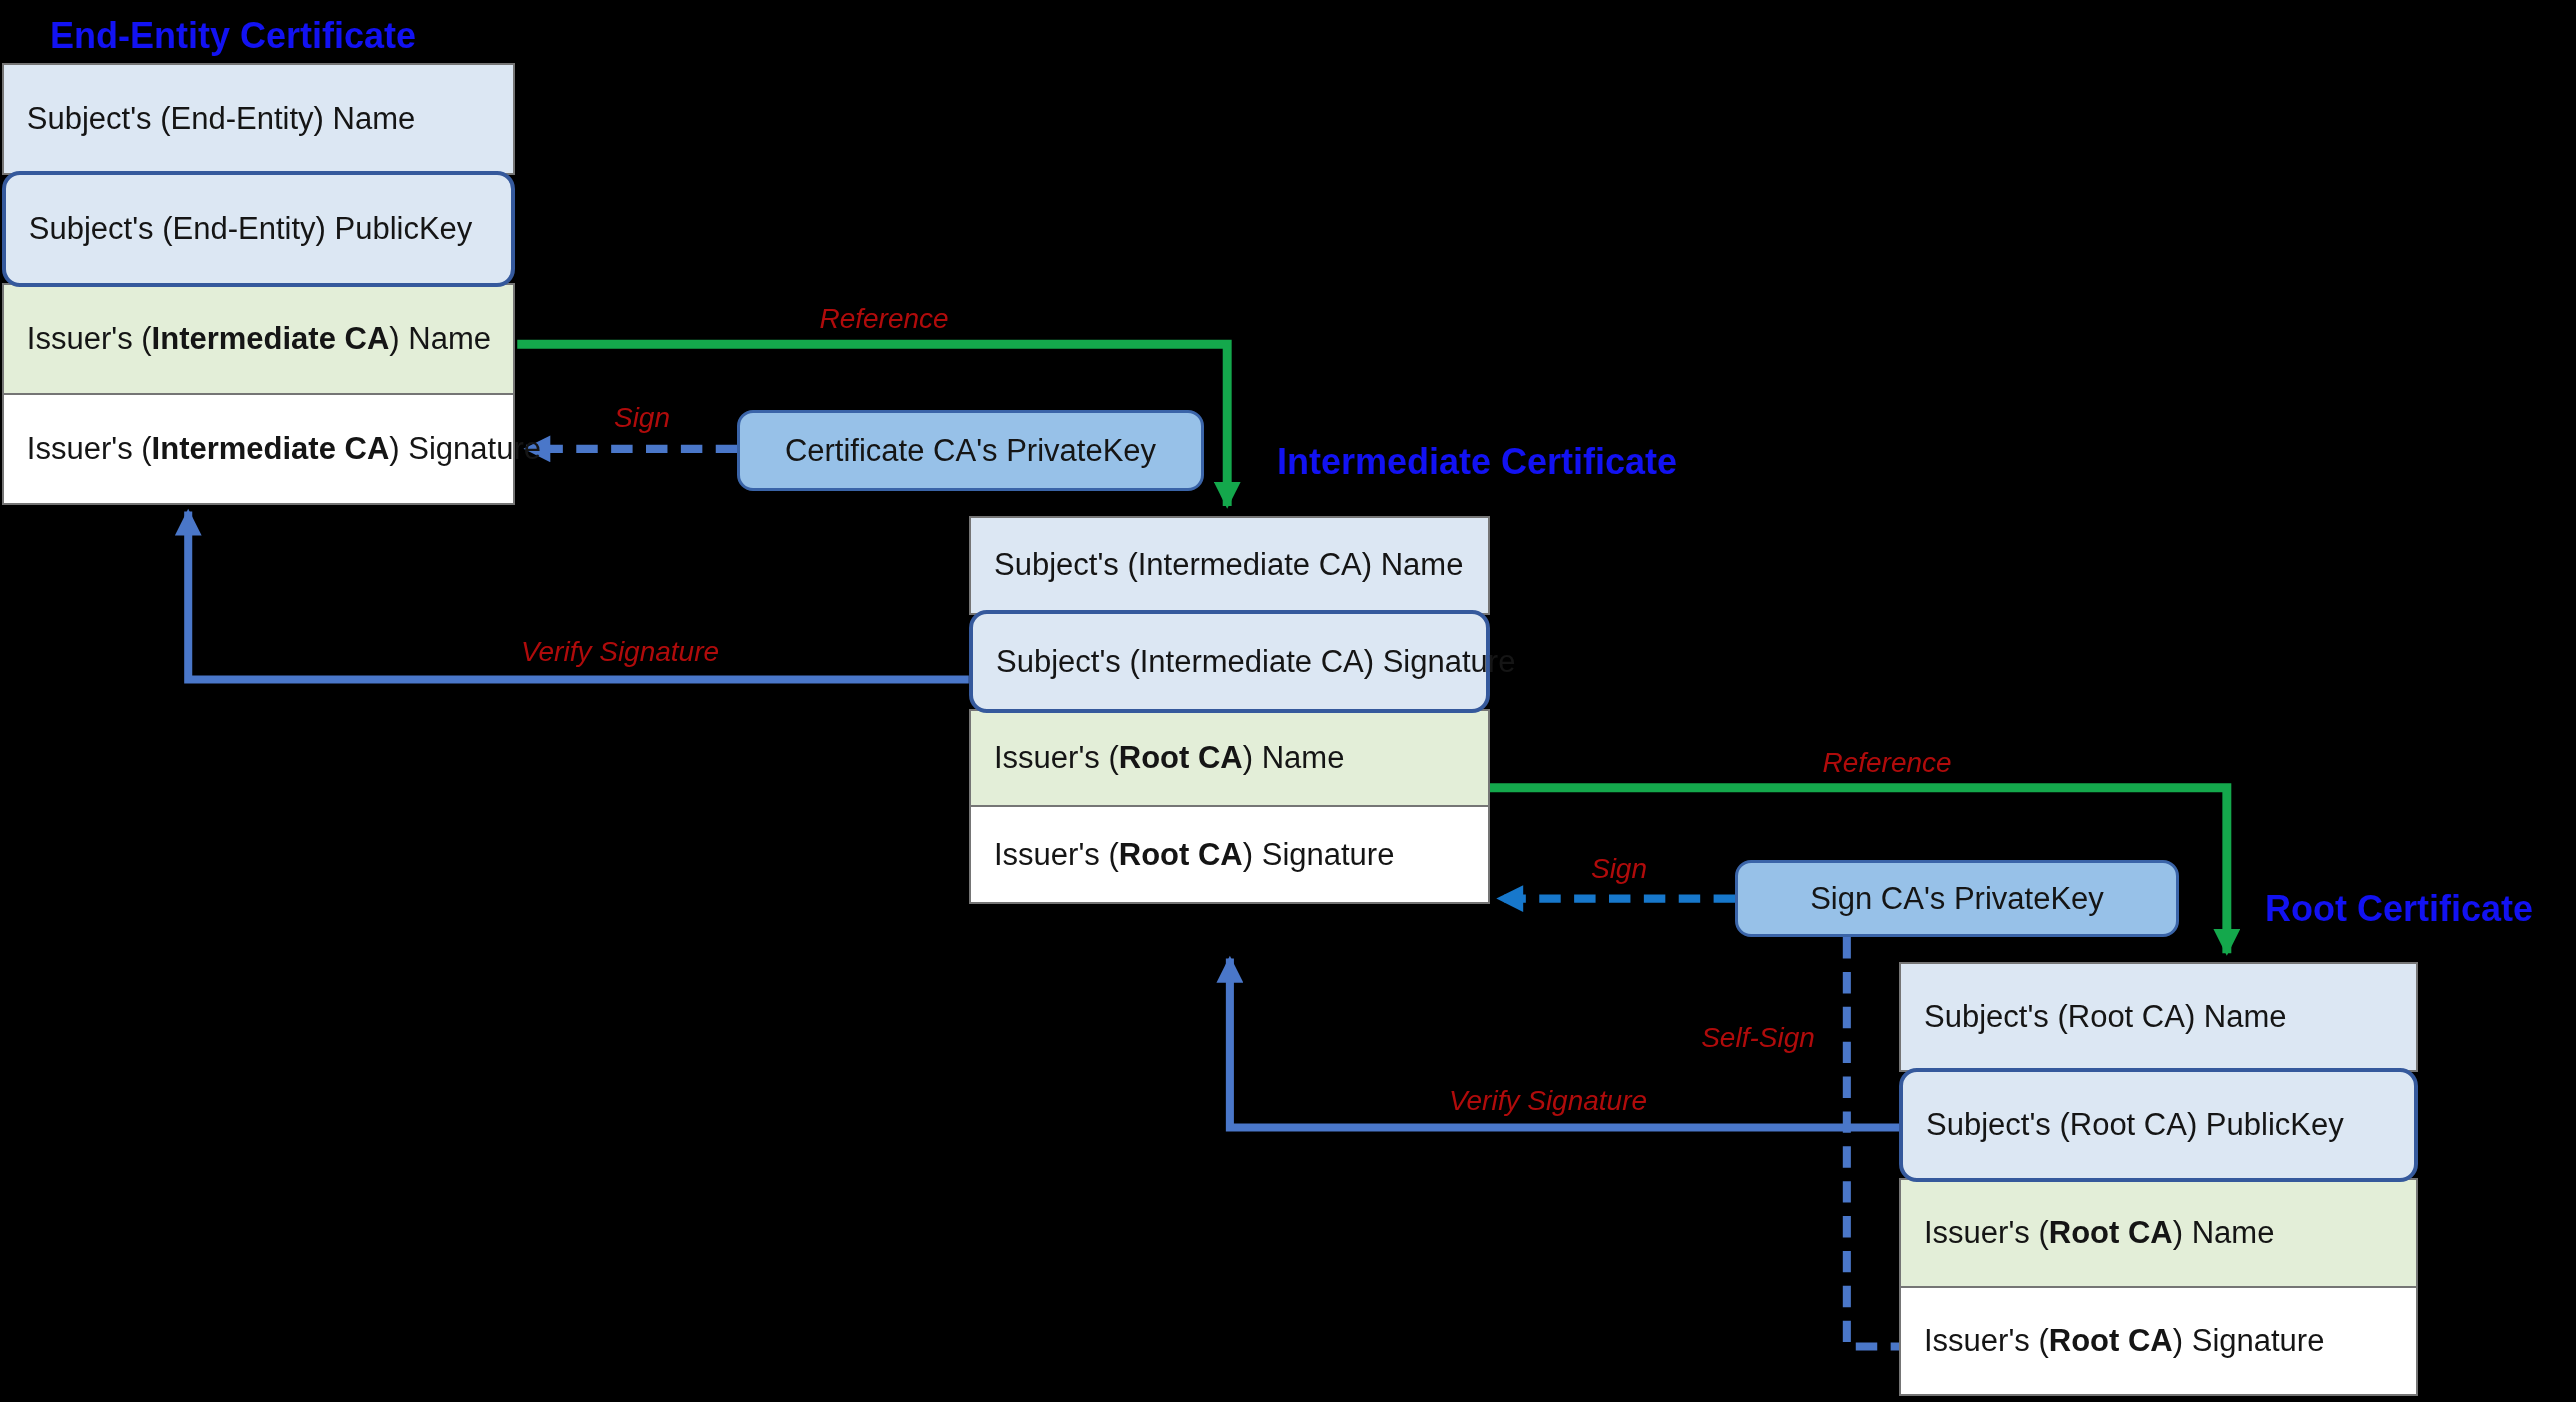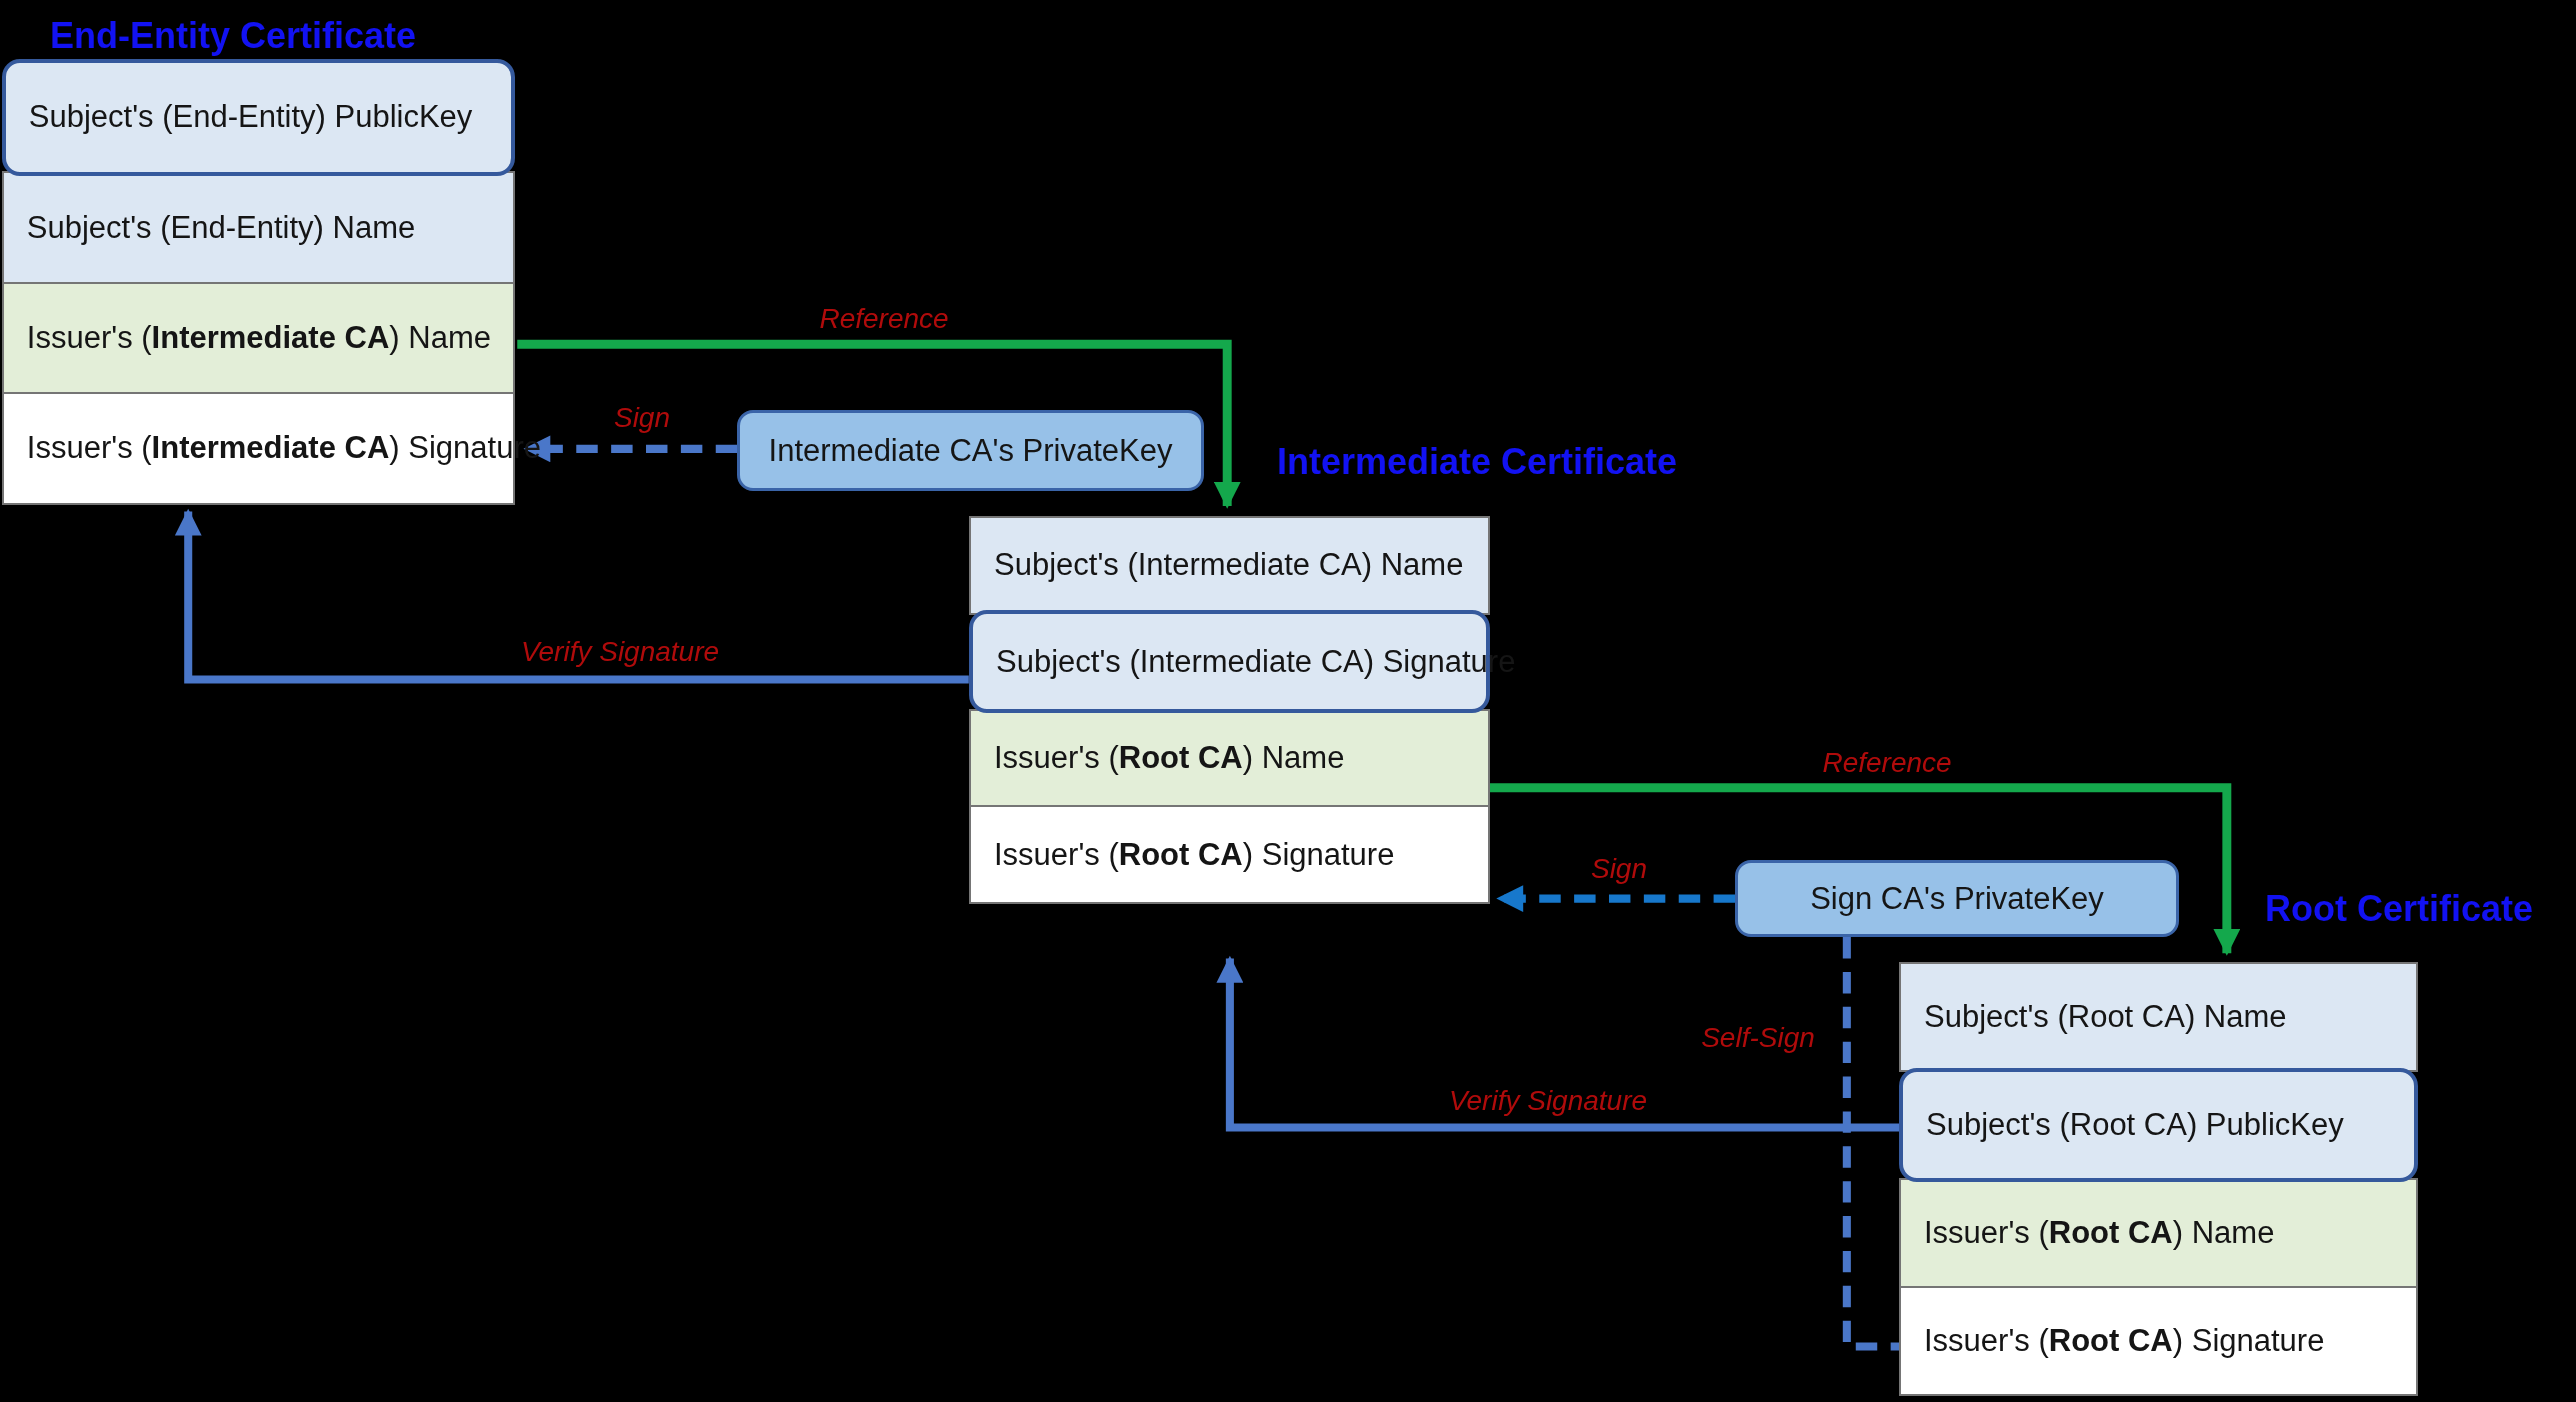--- a/index.html
+++ b/index.html
@@ -79,27 +79,27 @@
     <path class="line blue dashed" d="M824,502 L588,502" marker-end="url(#ah-blue)"></path>
     <path class="line blue-bright dashed" d="M1940,1005 L1676,1005" marker-end="url(#ah-blue-bright)"></path>
     <path class="line blue dashed" d="M2065,1048 L2065,1506 L2196,1506" marker-end="url(#ah-blue)"></path>
   </svg>
 
   <div class="cert-title" style="left:50px;top:16px;">End-Entity Certificate</div>
   <div class="cert-title" style="left:1277px;top:442px;">Intermediate Certificate</div>
   <div class="cert-title" style="left:2265px;top:889px;">Root Certificate</div>
 
   <div class="cert" style="left:1.8px;top:63px;width:513px;height:442px;">
-    <div class="row pubkey">
-      <span>Subject's (End-Entity) PublicKey</span>
+    <div class="row subject-name">
+      <span>Subject's (End-Entity) Name</span>
         <span class="b"></span>
         <span></span>
     </div>
-    <div class="row subject-name">
-      <span>Subject's (End-Entity) Name</span>
+    <div class="row pubkey">
+      <span>Subject's (End-Entity) PublicKey</span>
         <span class="b"></span>
         <span></span>
     </div>
     <div class="row issuer-name">
       <span>Issuer's (</span>
         <span class="b">Intermediate CA</span>
         <span>) Name</span>
     </div>
     <div class="row signature">
       <span>Issuer's (</span>
@@ -148,21 +148,21 @@
         <span>) Name</span>
     </div>
     <div class="row signature">
       <span>Issuer's (</span>
         <span class="b">Root CA</span>
         <span>) Signature</span>
     </div>
   </div>
 
   <div class="pk-box" style="left:737px;top:410px;width:467px;height:81px;">
-    <span>Intermediate CA's PrivateKey</span>
+    <span>Certificate CA's PrivateKey</span>
   </div>
   <div class="pk-box" style="left:1735px;top:860px;width:444px;height:77px;">
     <span>Sign CA's PrivateKey</span>
   </div>
 
   <div class="arrow-label" style="left:884px;top:319px;">Reference</div>
   <div class="arrow-label" style="left:1887px;top:763px;">Reference</div>
   <div class="arrow-label" style="left:642px;top:418px;">Sign</div>
   <div class="arrow-label" style="left:1619px;top:869px;">Sign</div>
   <div class="arrow-label" style="left:620px;top:652px;">Verify Signature</div>

